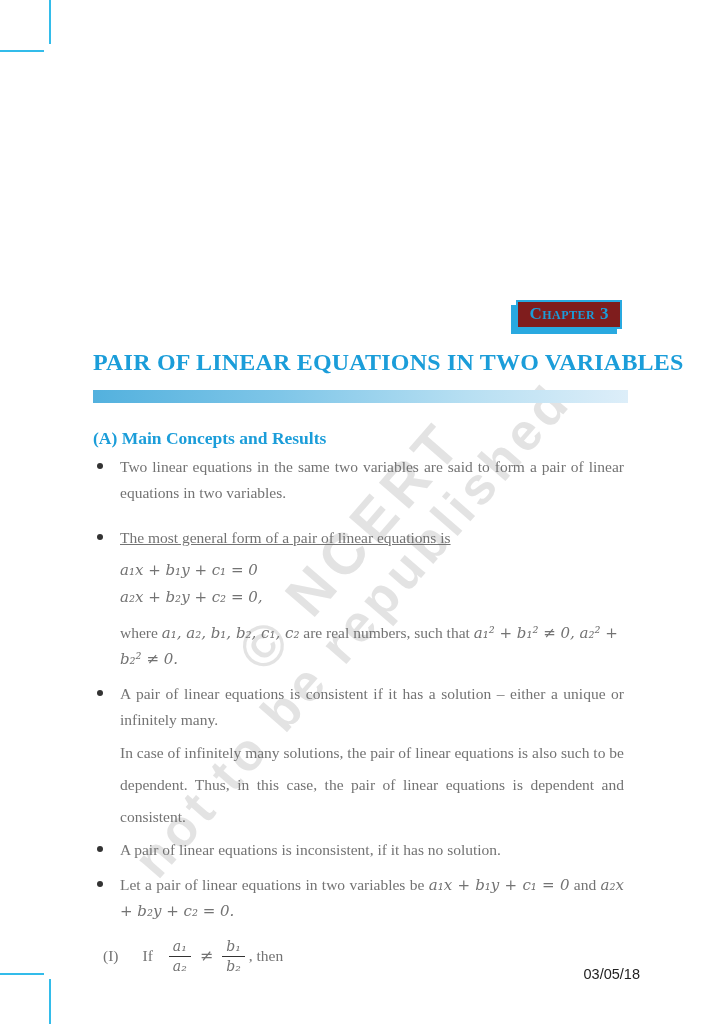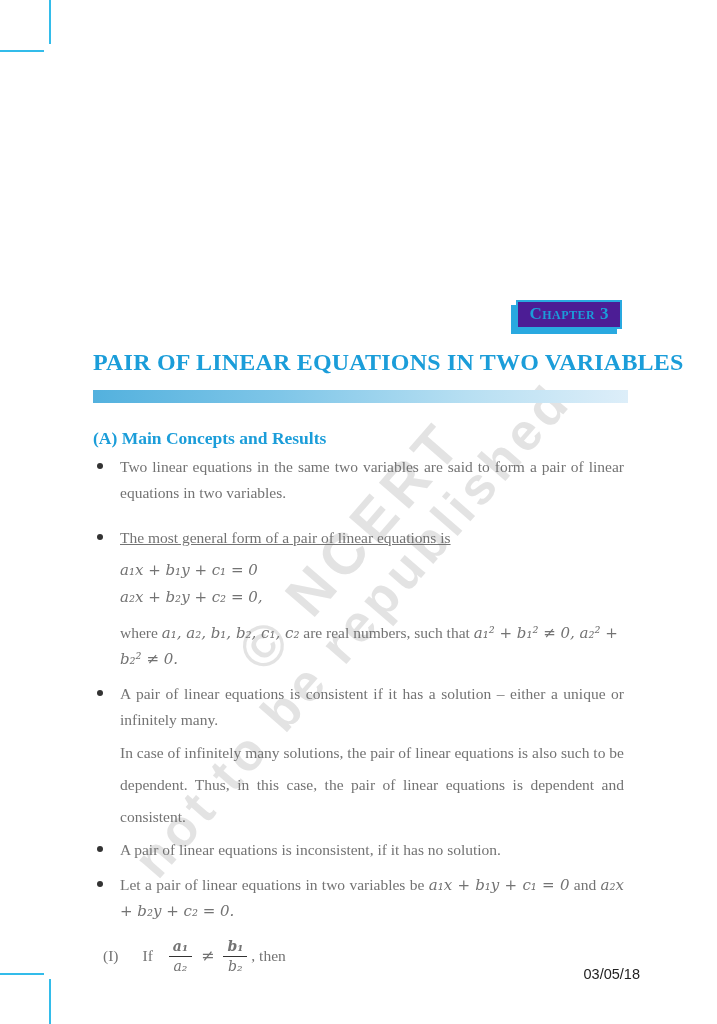--- a/index.html
+++ b/index.html
@@ -33,21 +33,21 @@
     pointer-events: none;
   }
   .wm1 { left: 130px; top: 512px; width: 440px; font-size: 58px; letter-spacing: 7px; transform: rotate(-49deg); }
   .wm2 { left: -13px; top: 600px; width: 730px; font-size: 52px; letter-spacing: 5px; transform: rotate(-49deg); }
 
   
   .chapter-badge {
     position: absolute;
     top: 300px;
     right: 95px;
-    background: #4c1d95;
+    background: #7f1d1d;
     border: 2px solid #29a9e0;
     box-shadow: -5px 5px 0 #29a9e0;
     padding: 2px 11px 3px 11px;
     z-index: 2;
   }
   .chapter-badge .label {
     font-family: "Liberation Serif", serif;
     font-variant: small-caps;
     font-weight: 700;
     font-size: 17px;
@@ -137,21 +137,21 @@
   .fraction {
     display: inline-flex;
     flex-direction: column;
     align-items: center;
     font-family: "DejaVu Serif", serif;
     font-style: italic;
     font-size: 14px;
     line-height: 1.2;
     vertical-align: middle;
   }
-  .fraction .num { padding: 0 4px 1px 4px; border-bottom: 1.2px solid #333333; font-weight: bold; }
+  .fraction .num { padding: 0 4px 1px 4px; border-bottom: 1.2px solid #333333; }
   .fraction .den { padding: 1px 4px 0 4px; }
   .relation-sign { font-family: "DejaVu Serif", serif; font-size: 16px; margin: 0 9px; }
   .then-suffix { font-size: 15.5px; margin-left: 4px; text-align: center; }
 
   
   .footer-date {
     position: absolute;
     right: 77px;
     top: 966px;
     font-family: "Liberation Sans", sans-serif;

